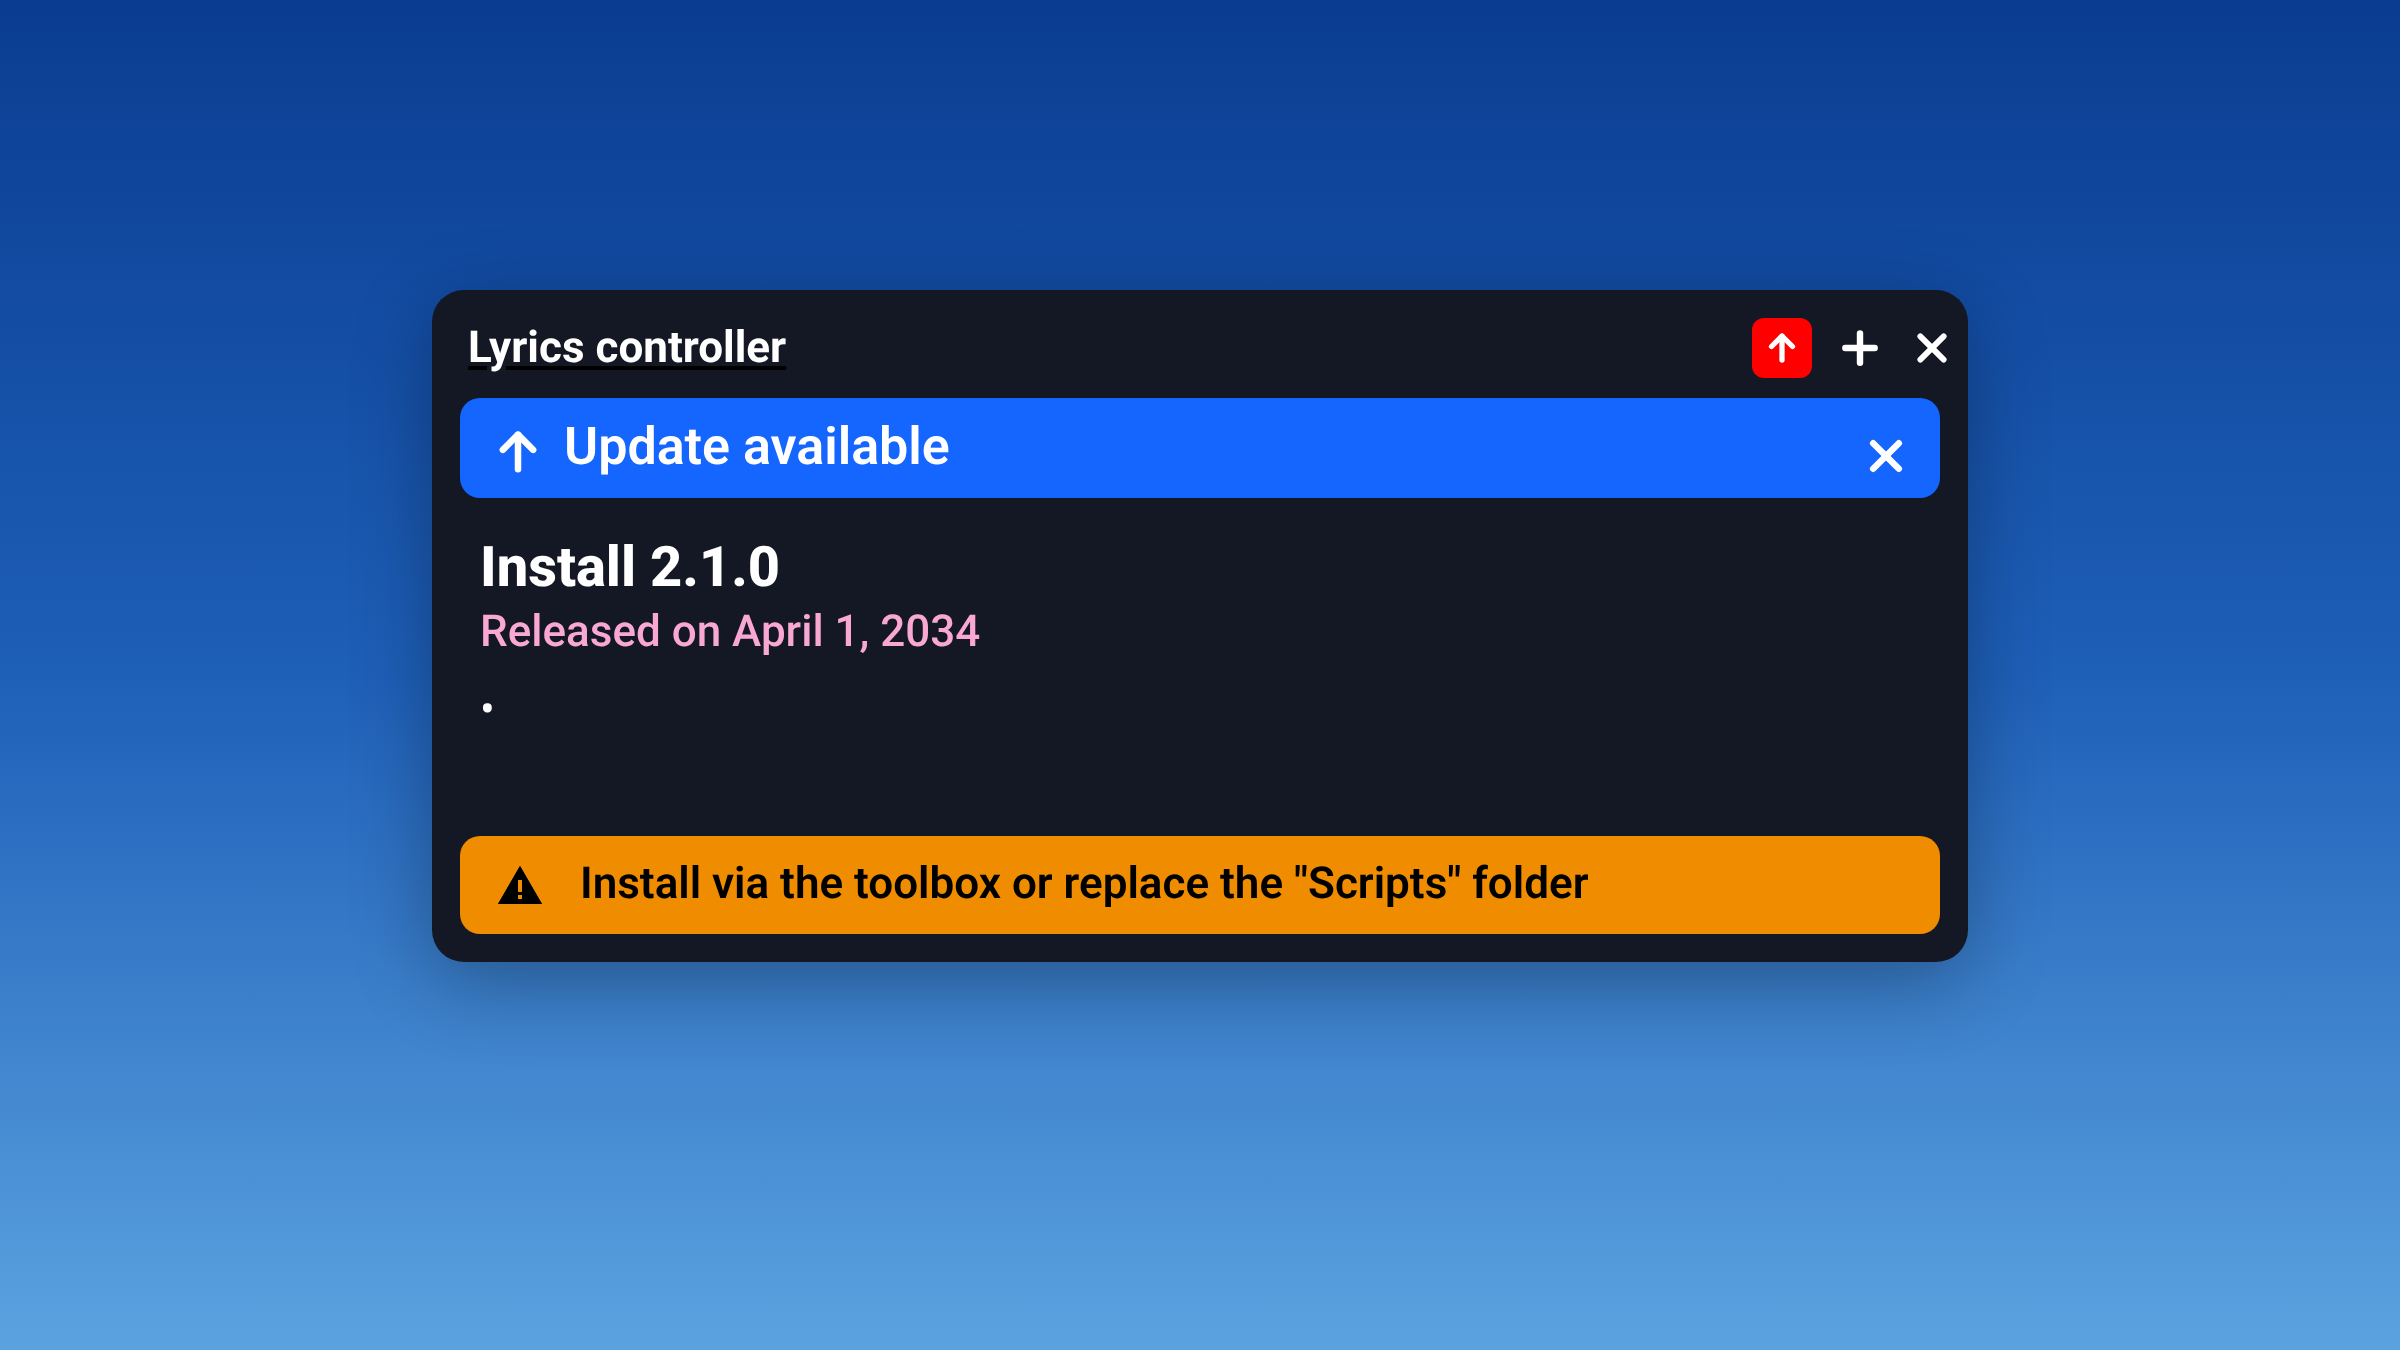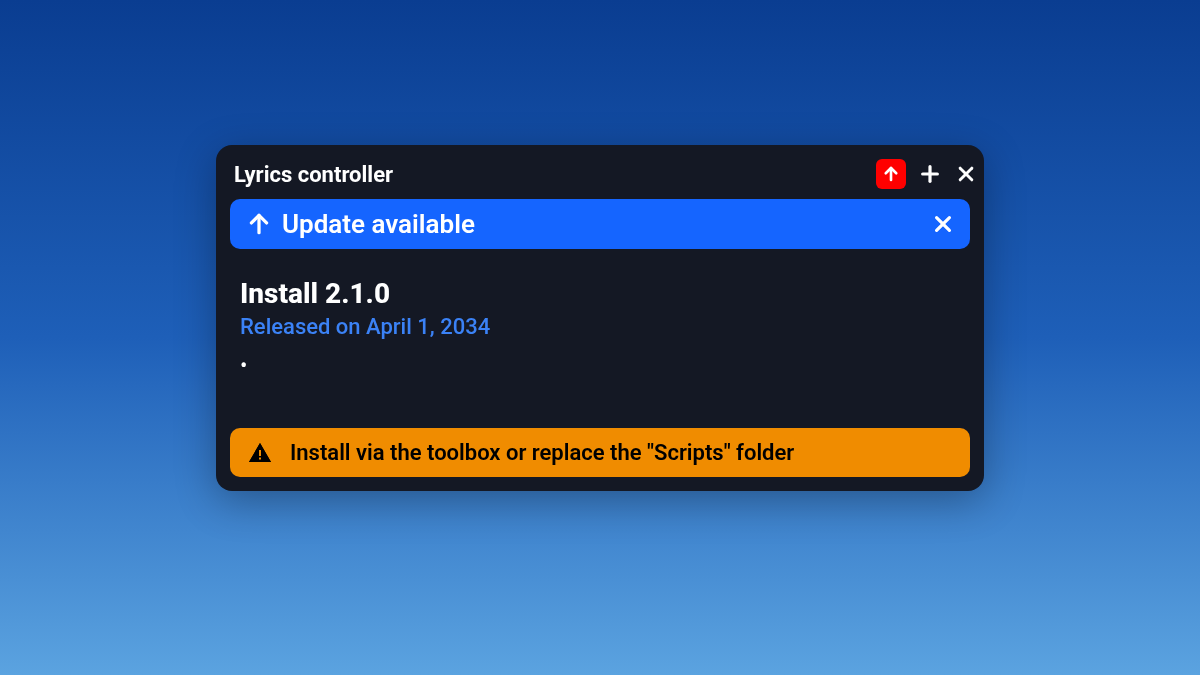--- a/index.html
+++ b/index.html
@@ -25,20 +25,21 @@
       border-radius: 16px;
       overflow: hidden;
       box-shadow: 0 10px 40px rgba(0,0,0,0.3);
     }
     
     .titlebar {
       display: flex;
       align-items: center;
       justify-content: space-between;
       padding: 14px 6px 10px 18px;
+      text-decoration: underline;
     }
     
     .window-title {
       color: #ffffff;
       font-size: 22px;
       font-weight: 700;
     }
     
     .titlebar-controls {
       display: flex;
@@ -68,23 +69,23 @@
     
     .content {
       padding: 0 14px 14px 14px;
     }
     
     .update-banner {
       background: #1565ff;
       border-radius: 10px;
       padding: 10px 16px;
       display: flex;
-      align-items: center;
+      align-items: flex-end;
       gap: 10px;
-      margin-bottom: 28px;
+      margin-bottom: 18px;
     }
     
     .update-banner-text {
       color: #ffffff;
       font-size: 26px;
       font-weight: 600;
       flex: 1;
     }
     
     .update-banner .arrow-icon {
@@ -104,21 +105,21 @@
     }
     
     .version-title {
       color: #ffffff;
       font-size: 28px;
       font-weight: 800;
       margin-bottom: 4px;
     }
     
     .version-date {
-      color: #3b82f6;
+      color: #f9a8d4;
       font-size: 22px;
       font-weight: 500;
       margin-bottom: 14px;
     }
     
     .changelog {
       color: #ffffff;
       font-size: 22px;
       margin-bottom: 50px;
     }

